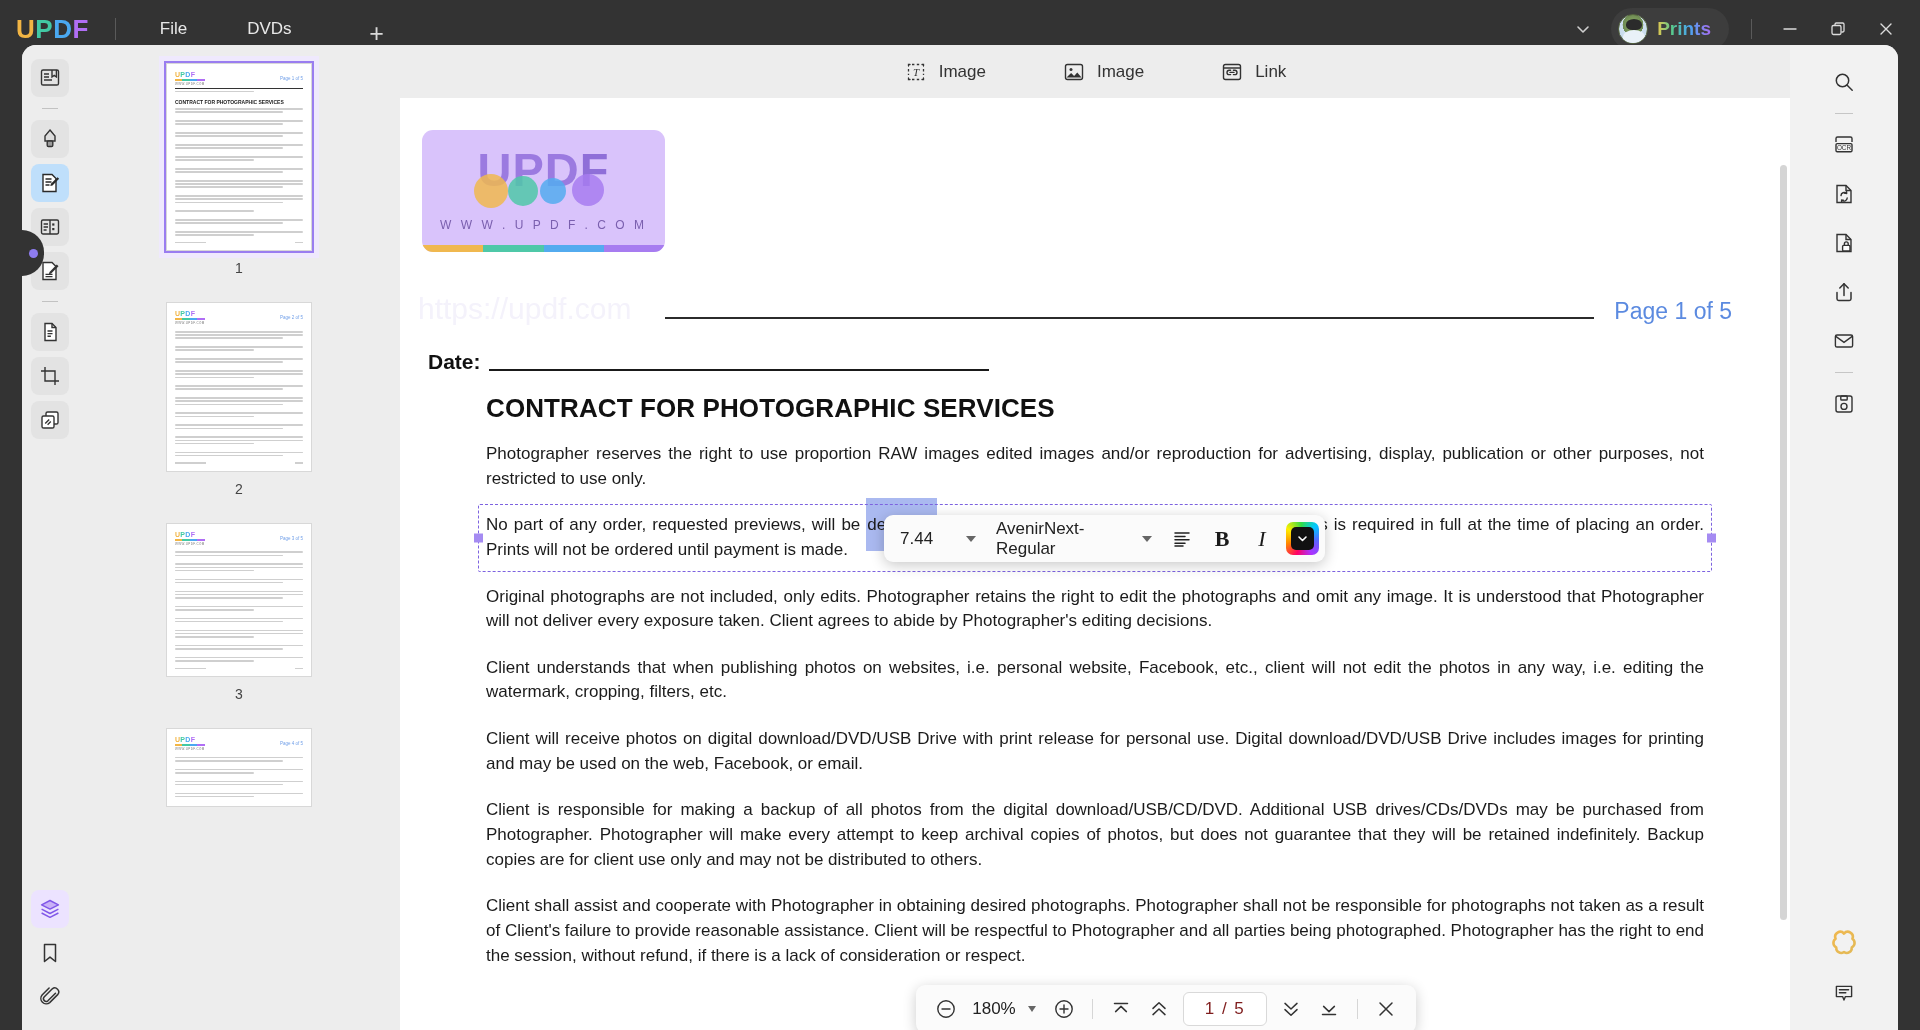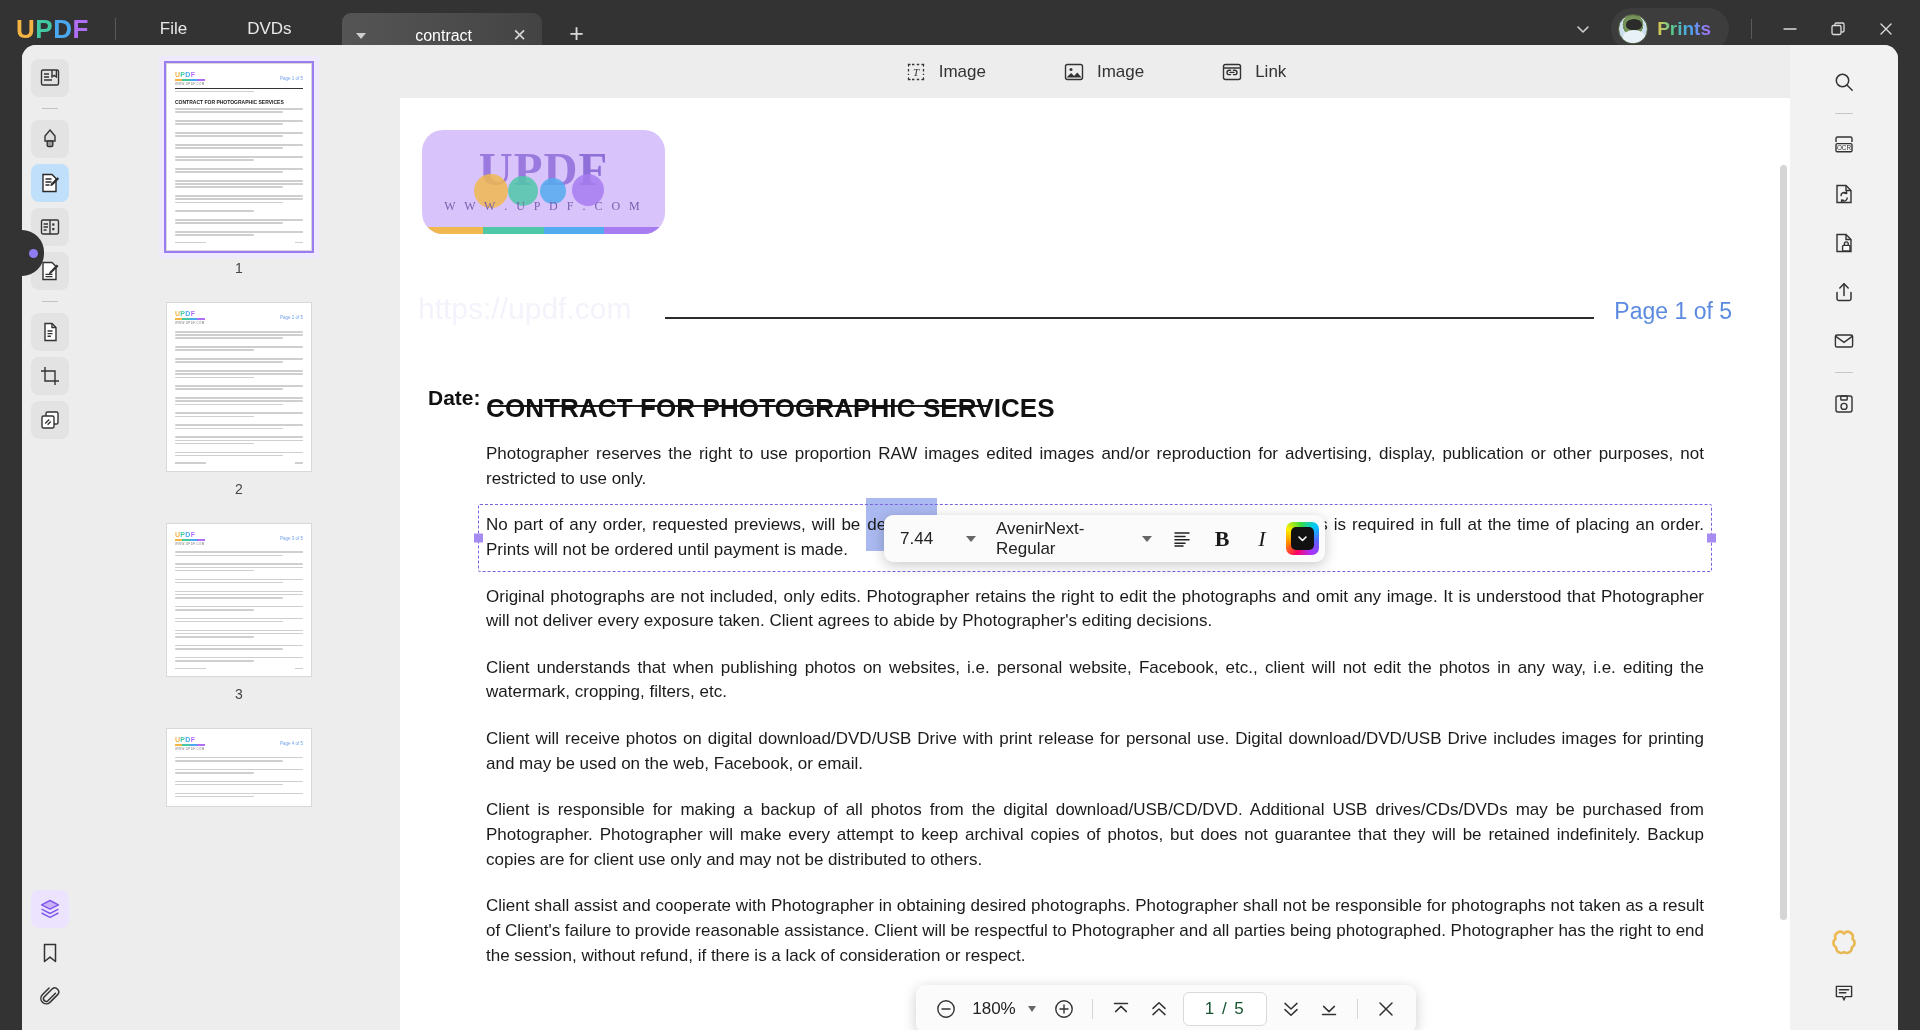--- a/index.html
+++ b/index.html
@@ -128,22 +128,22 @@
   .vt-item{display:flex;align-items:center;gap:11px;font-size:17px;color:#333;padding:5px 10px;border-radius:6px;}
 
   .page{
     position:absolute;top:53px;left:0;right:0;bottom:0;background:#ffffff;
     margin:0 0 0 0; overflow:hidden;
   }
   .page-inner{position:absolute;inset:0;padding:28px 86px 0 86px;}
 
   
   .wm{
-    position:absolute;left:22px;top:32px;width:243px;height:104px;
-    background:#d9c3fb;border-radius:21px;overflow:hidden;font-family:Liberation Serif, serif;
+    position:absolute;left:22px;top:32px;width:243px;height:122px;
+    background:#d9c3fb;border-radius:11px;overflow:hidden;
   }
   .wm-updf{
     position:absolute;top:12px;left:0;right:0;text-align:center;
     font-size:47px;font-weight:bold;letter-spacing:1px;
   }
   .wm-updf i{font-style:normal;}
   .wm-u{color:#9b7ae0;}.wm-p{color:#9b7ae0;}.wm-d{color:#9b7ae0;}.wm-f{color:#8f6fd8;}
   .wm-blobs{position:absolute;top:44px;left:0;right:0;height:48px;}
   .blob{position:absolute;border-radius:50%;opacity:.85;}
   .b1{left:52px;top:0px;width:34px;height:34px;background:#f0b84f;}
@@ -151,21 +151,21 @@
   .b3{left:118px;top:4px;width:26px;height:26px;background:#53abef;}
   .b4{left:150px;top:0px;width:32px;height:32px;background:#a77cf0;}
   .wm-www{position:absolute;bottom:20px;left:0;right:0;text-align:center;font-size:12px;color:#7a5fae;letter-spacing:3px;}
   .wm-stripe{position:absolute;bottom:0;left:0;right:0;height:7px;
     background:linear-gradient(90deg,#f0b84f 0 25%,#4fc8a8 25% 50%,#53abef 50% 75%,#a77cf0 75% 100%);}
   .wm-url{
     position:absolute;left:18px;top:194px;font-size:30px;color:#f4f2fb;white-space:nowrap;z-index:6;
   }
   .hdr-rule{position:absolute;left:265px;right:196px;top:219px;height:2px;background:#2b2b2b;}
   .hdr-pageof{position:absolute;right:58px;top:200px;font-size:23px;color:#5b8ae0;}
-  .date-row{position:absolute;left:28px;top:252px;display:flex;align-items:flex-end;margin-top:36px;}
+  .date-row{position:absolute;left:28px;top:252px;display:flex;align-items:flex-end;}
   .date-label{font-size:21px;font-weight:bold;color:#111;}
   .date-line{width:500px;height:2.4px;background:#1a1a1a;margin-left:8px;margin-bottom:3px;}
 
   .doc-body{position:absolute;left:86px;right:86px;top:295px;}
   .doc-h1{font-size:26px;font-weight:bold;color:#111;letter-spacing:.1px;margin-bottom:18px;}
   .doc-p{font-size:17px;line-height:1.45;color:#1b1b1b;text-align:justify;margin-bottom:22px;}
   .doc-p.last{margin-bottom:0;}
 
   
   .sel-box{position:relative;margin-bottom:22px;}
@@ -204,21 +204,21 @@
   .pagebar{
     position:absolute;left:894px;top:940px;height:48px;background:#fbfbfb;border-radius:9px;
     box-shadow:0 3px 14px rgba(0,0,0,.2);display:flex;align-items:center;padding:0 12px;gap:2px;z-index:40;
   }
   .pb-btn{width:36px;height:36px;display:flex;align-items:center;justify-content:center;border-radius:5px;color:#333;}
   .pb-zoom{font-size:17px;color:#222;min-width:56px;text-align:center;}
   .pb-caret{border-left:4px solid transparent;border-right:4px solid transparent;border-top:6px solid #666;margin:0 8px 0 4px;}
   .pb-sep{width:1px;height:20px;background:#d6d6d6;margin:0 8px;}
   .pb-pagefield{
     min-width:84px;height:34px;border:1px solid #d9d9d9;border-radius:6px;background:#fff;
-    display:flex;align-items:center;justify-content:center;font-size:17px;color:#14532d;letter-spacing:1.5px;
+    display:flex;align-items:center;justify-content:center;font-size:17px;color:#7f1d1d;letter-spacing:1.5px;
     margin:0 4px;
   }
 
   
   .vscroll{position:absolute;right:3px;top:120px;width:7px;height:755px;background:#d5d5d5;border-radius:4px;}
 
   
   .right-rail{
     position:absolute;right:0;top:0;width:108px;bottom:0;background:#f2f2f2;
     display:flex;flex-direction:column;align-items:center;padding-top:16px;gap:7px;
@@ -241,25 +241,20 @@
       <span>D</span>
       <span>F</span>
     </div>
     <div class="tb-sep"></div>
     <div class="menus">
       <div class="menu-item">File</div>
       <div class="menu-item">DVDs</div>
     </div>
 
     <div class="tabstrip">
-      <div class="tab">
-        <span class="caret"></span>
-        <span class="tab-title">contract</span>
-        <span class="tab-close">✕</span>
-      </div>
       <div class="tab-add">+</div>
     </div>
 
     <div class="tb-right">
       <div class="chev-down">
         <svg width="18" height="18" viewBox="0 0 18 18">
             <path d="M4 7l5 5 5-5" fill="none" stroke="#cfcfcf" stroke-width="1.6" stroke-linecap="round" stroke-linejoin="round"></path>
           </svg>
       </div>
       <div class="upgrade">

